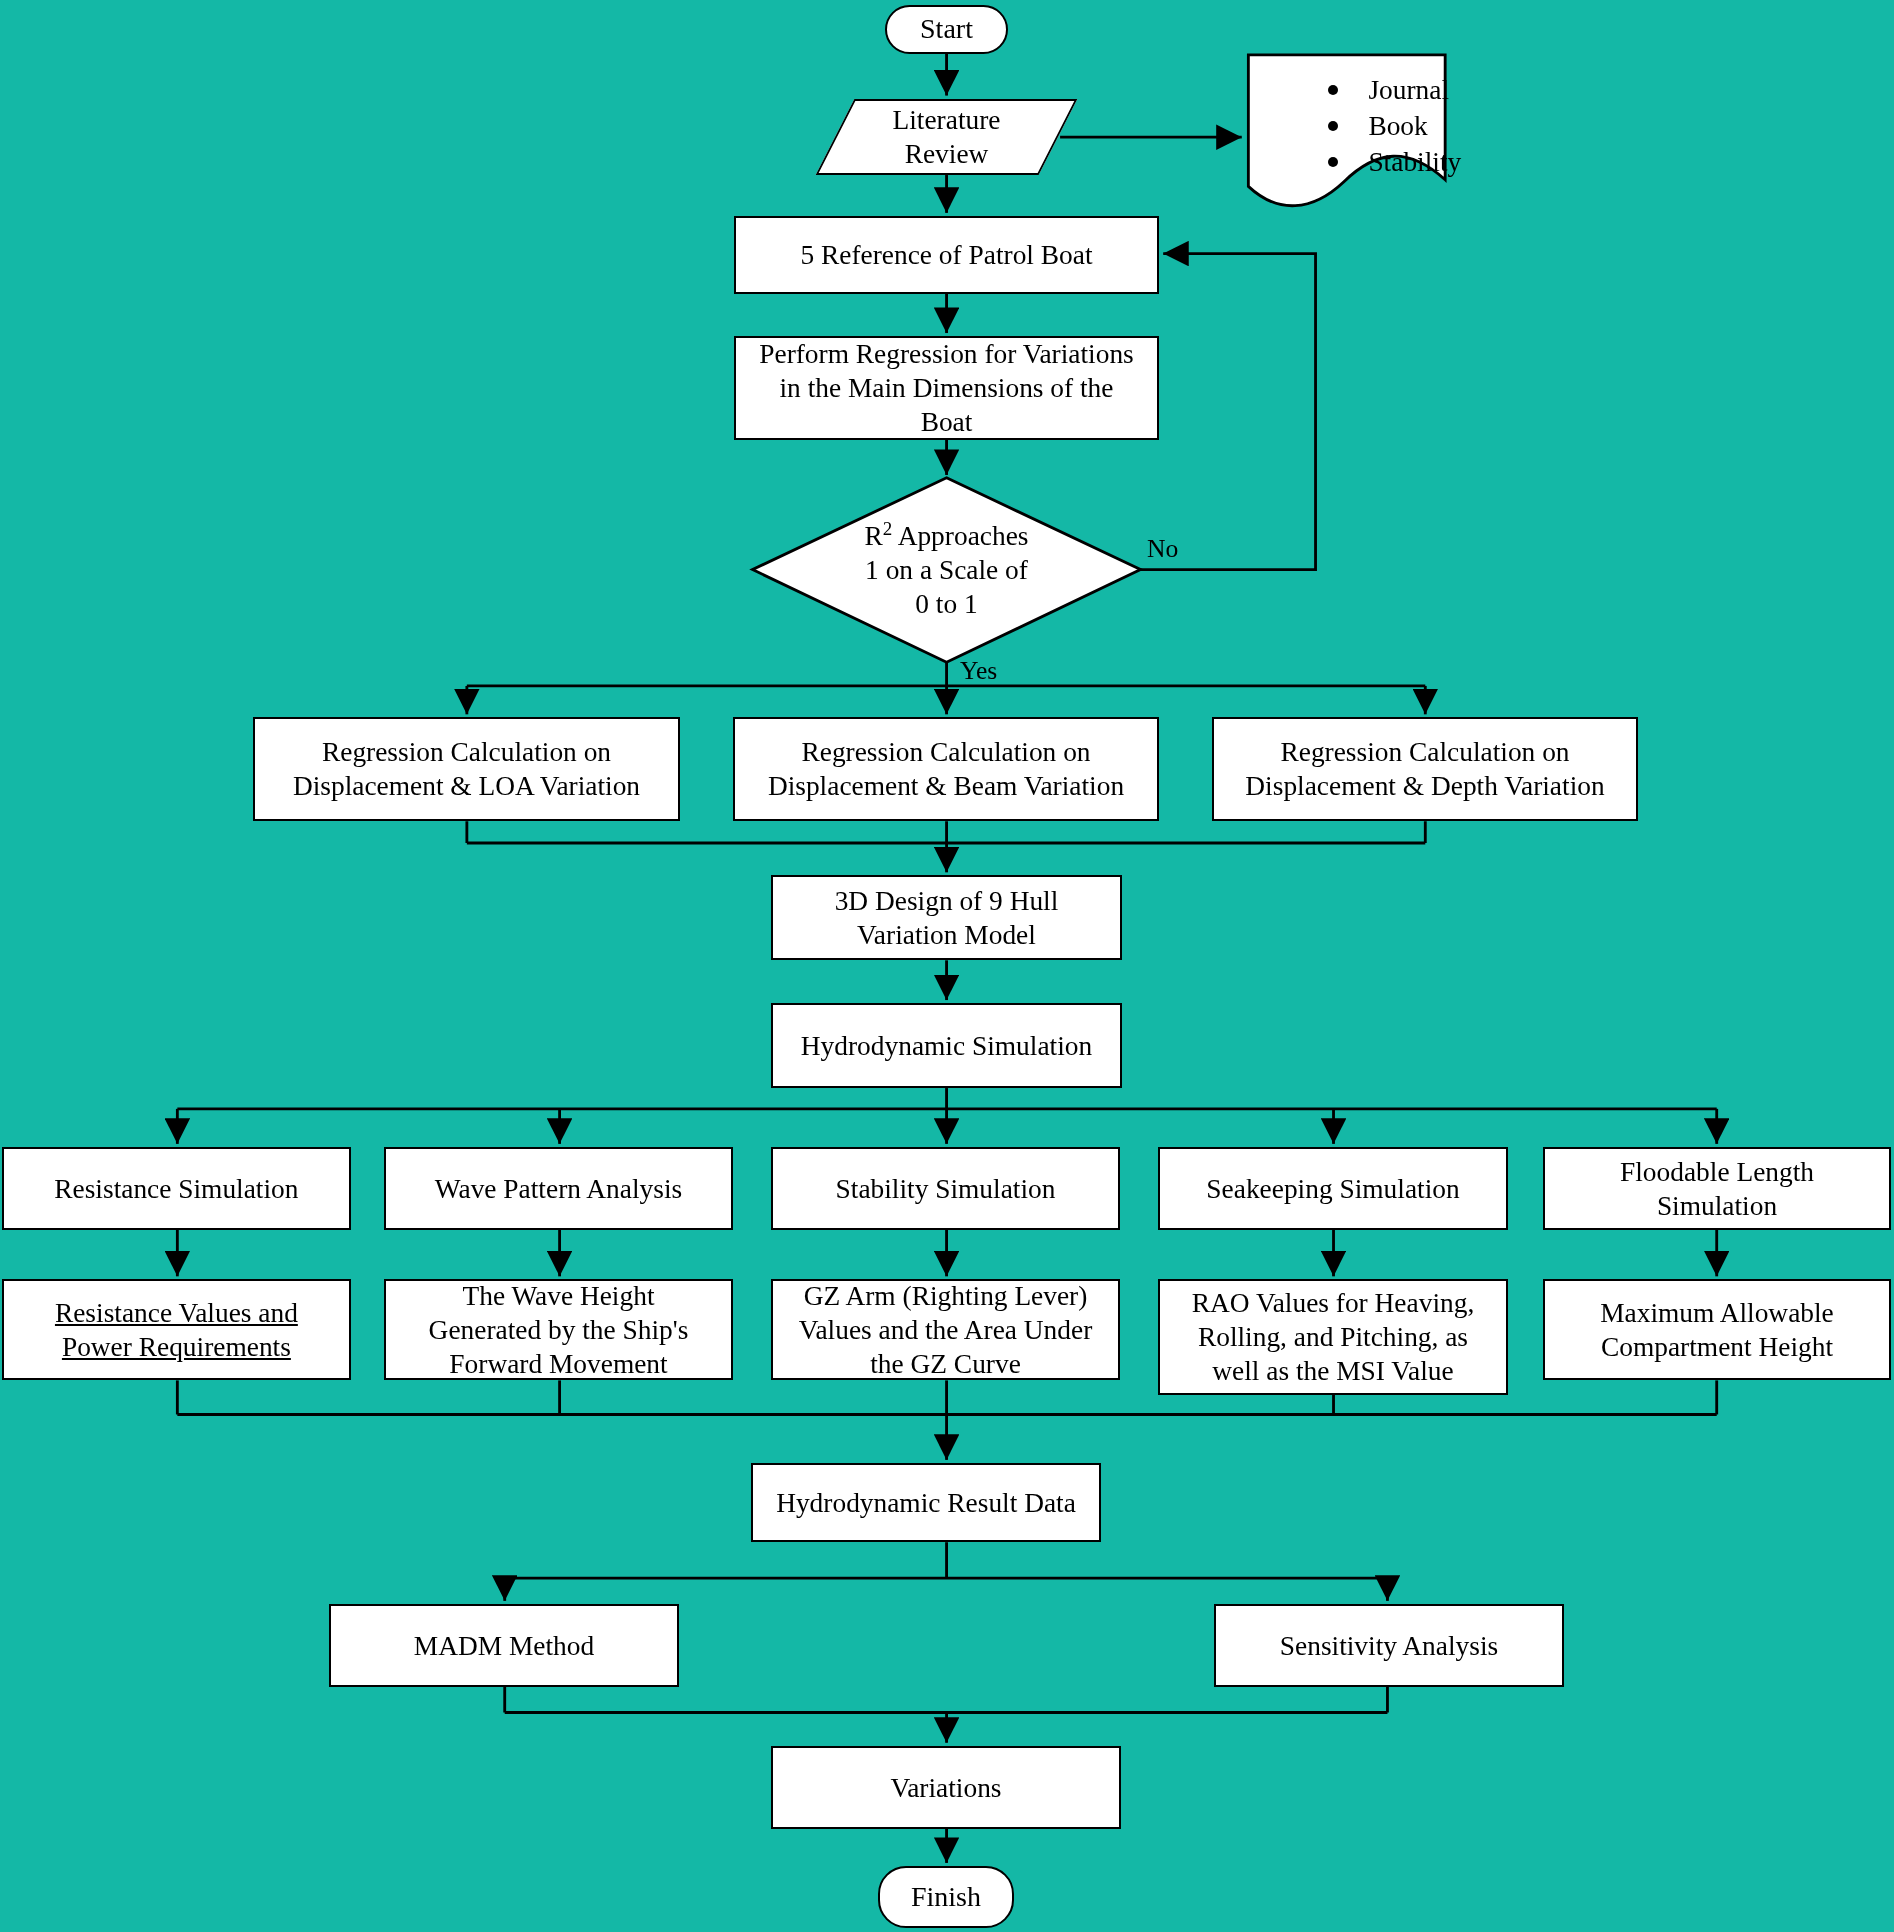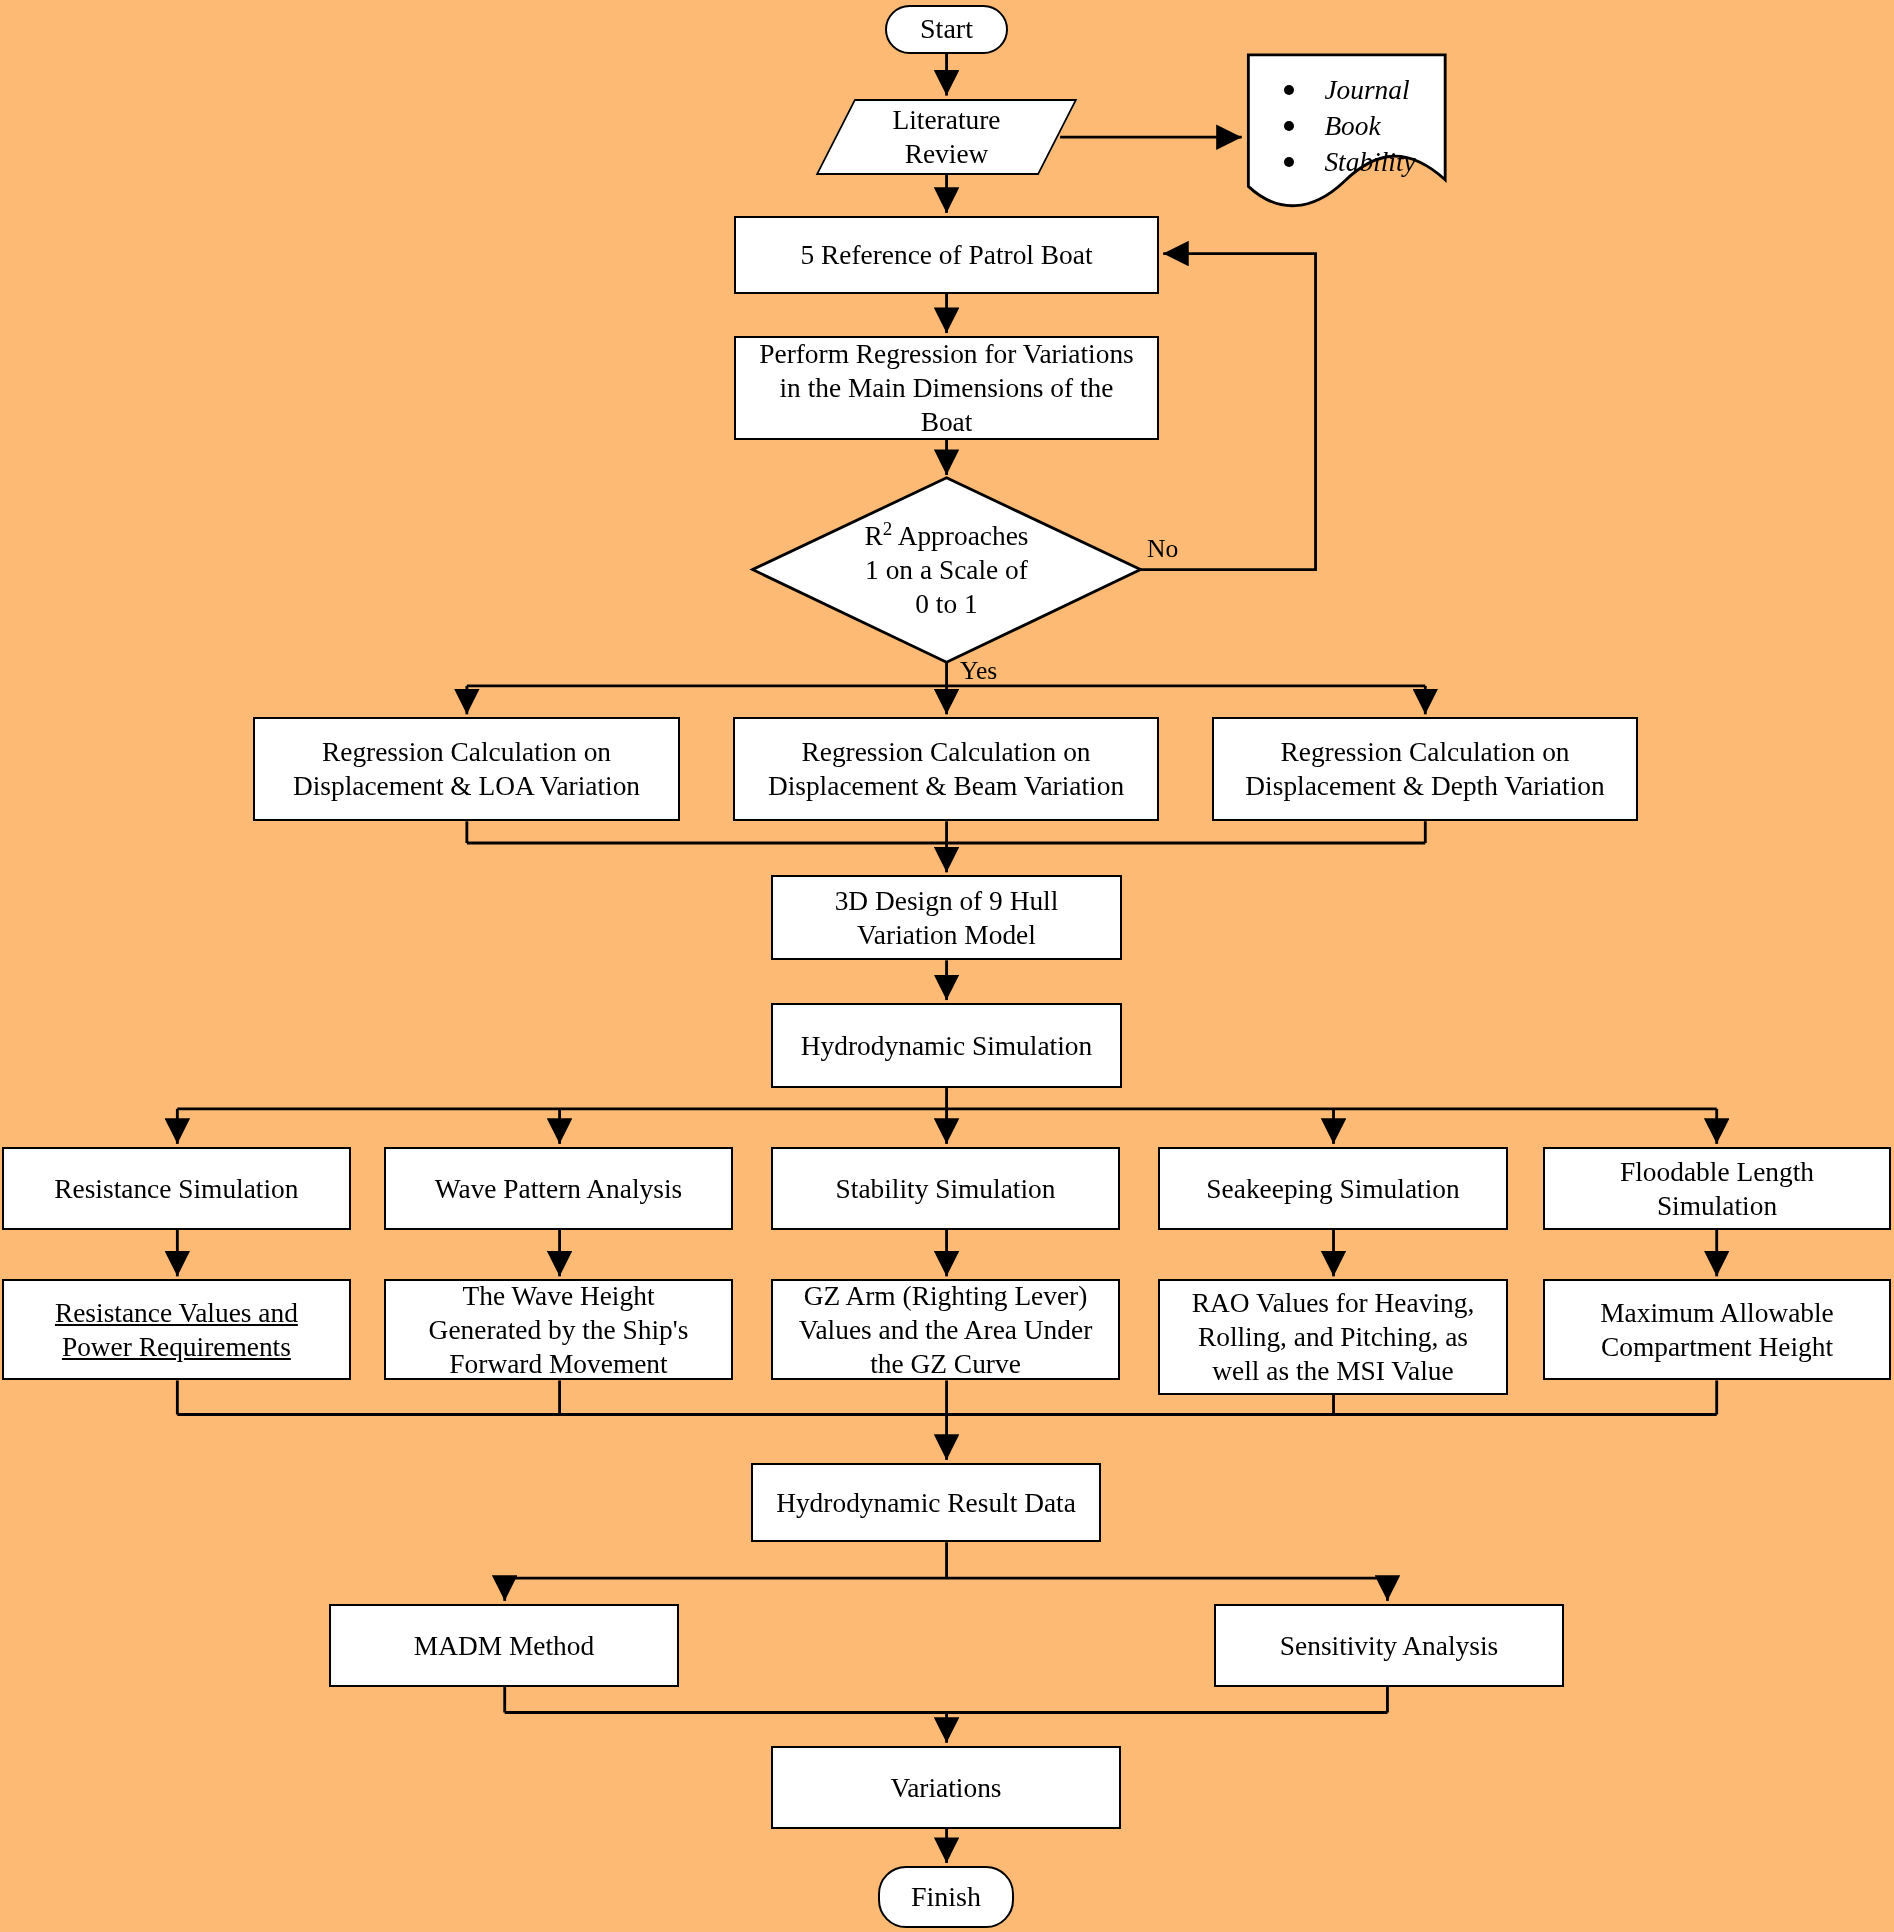--- a/index.html
+++ b/index.html
@@ -1,17 +1,17 @@
 <!DOCTYPE html>
 <html style="font-size:15px"><head>
 <meta charset="utf-8">
 <style>
   html,body{margin:0;padding:0;background:#ffffff;}
   .stage{
-    position:relative;width:1895px;height:1932px;background:#fdba74;
+    position:relative;width:1895px;height:1932px;background:#14b8a6;
     font-family:"Liberation Serif","DejaVu Serif",serif;color:#000;
     overflow:hidden;
   }
   .stage svg.wires{position:absolute;left:0;top:0;z-index:1;}
   .node{
     position:absolute;z-index:2;box-sizing:border-box;
     border:2.8px solid #000;background:#fff;
     display:flex;align-items:center;justify-content:center;
     text-align:center;font-size:27.4px;line-height:34px;white-space:pre-line;
   }
@@ -101,21 +101,21 @@
 
     <path d="M1319 58 H1527 V190 C1488 155 1455 158 1420 192 C1386 224 1350 226 1319 197 Z" fill="#fff" stroke="#000" stroke-width="3"></path>
   </svg>
 
   <div class="node terminator" style="left:885px;top:4.7px;width:123px;height:49px;">Start</div>
 
   <div class="para-border" style="left:835px;top:99px;width:223px;height:76px;"></div>
   <div class="node plain" style="left:835px;top:99px;width:223px;height:76px;">Literature
 Review</div>
 
-  <div class="doc-list" style="left:1284px;top:72px;font-style:italic;">
+  <div class="doc-list" style="left:1328px;top:72px;">
     <div class="doc-row">
       <span class="dot"></span>
       <span>Journal</span>
     </div>
     <div class="doc-row">
       <span class="dot"></span>
       <span>Book</span>
     </div>
     <div class="doc-row">
       <span class="dot"></span>

